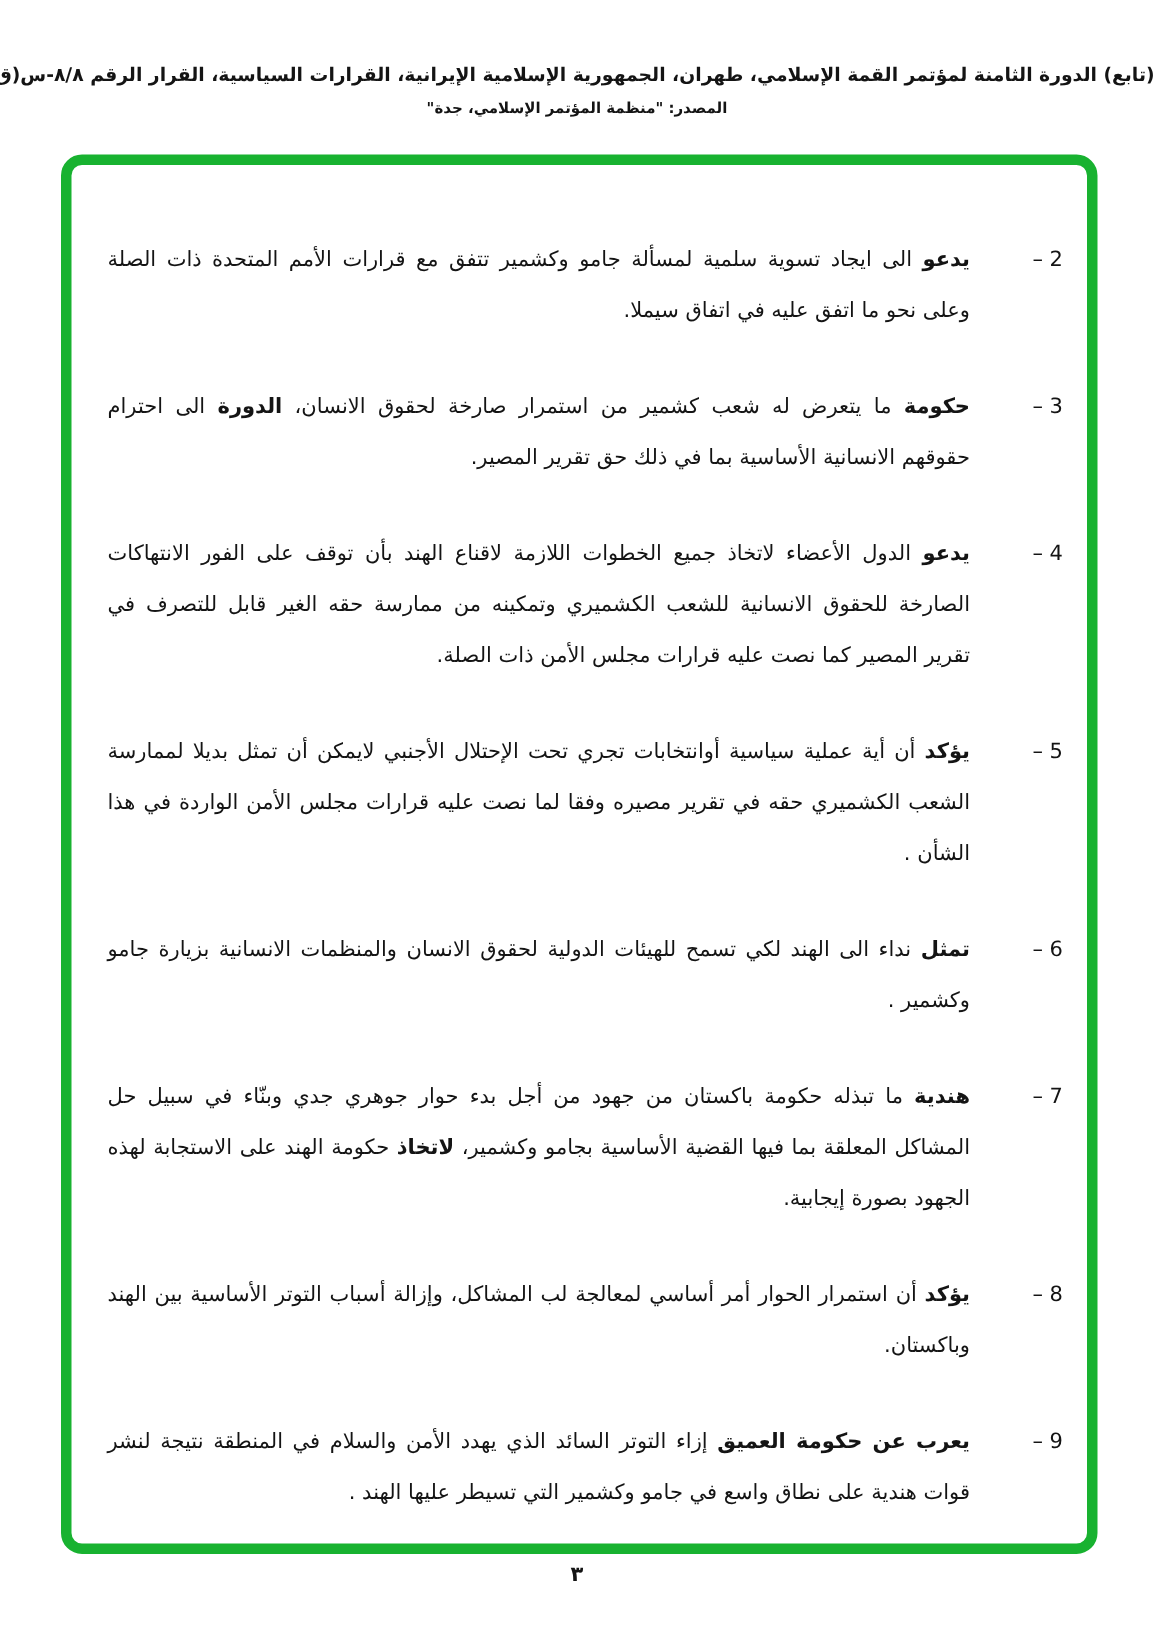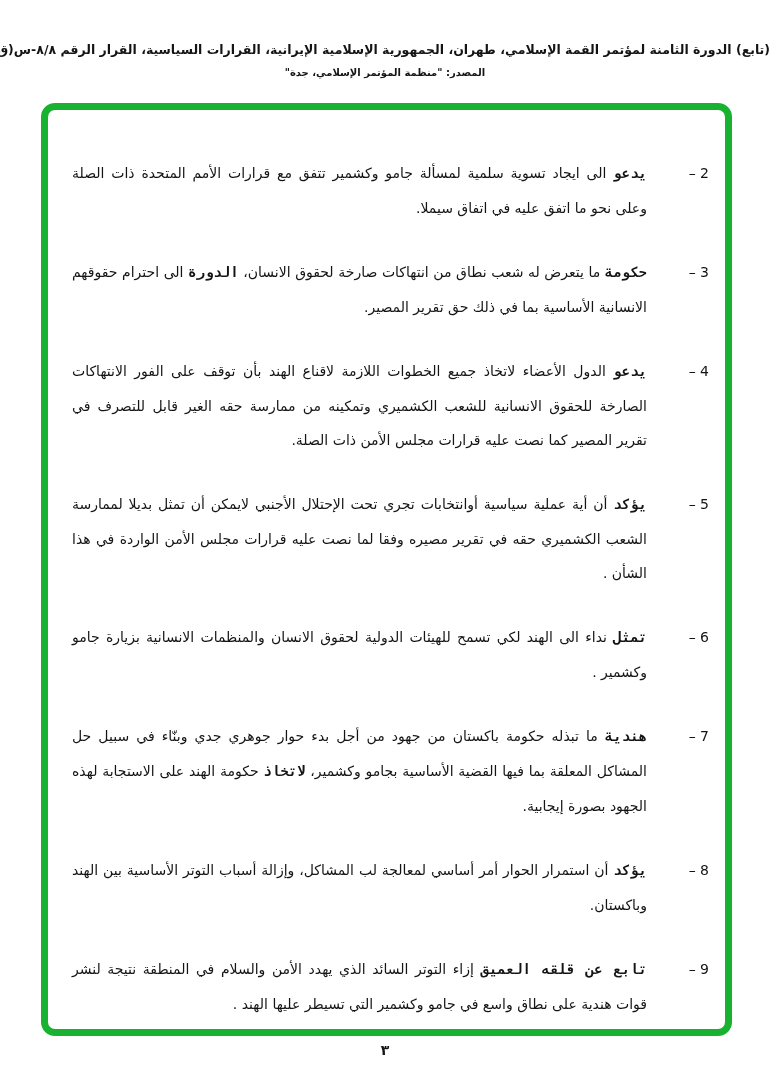--- a/index.html
+++ b/index.html
@@ -32,21 +32,21 @@
     overflow:hidden;
     background:#ffffff;
   }
   .item{
     display:flex;align-items:flex-start;
     font-size:14px;line-height:34px;
     margin-bottom:30px;
   }
   .item-num{flex:0 0 62px;white-space:nowrap;}
   .item-text{flex:1;text-align:justify;}
-  .bold{font-weight:bold;font-family:Liberation Mono, monospace;}
+  .bold{font-weight:bold;}
   .footer{
     position:absolute;top:1042px;left:0;right:0;
     text-align:center;
     font-size:14px;font-weight:bold;
   }
 </style>
 </head>
 <body>
 
 <div class="page">
@@ -57,21 +57,21 @@
   </div>
 
   <div class="content-frame" style="border-color: rgb(24, 178, 48);">
     <div>
         <div class="item">
           <div class="item-num">2 –</div>
           <div class="item-text"><span class="bold">يدعو</span><span> الى ايجاد تسوية سلمية لمسألة جامو وكشمير تتفق مع قرارات الأمم المتحدة ذات الصلة وعلى نحو ما اتفق عليه في اتفاق سيملا.</span></div>
         </div>
         <div class="item">
           <div class="item-num">3 –</div>
-          <div class="item-text"><span class="bold">حكومة</span><span> ما يتعرض له شعب نطاق من انتهاكات صارخة لحقوق الانسان، </span><span class="bold">الدورة</span><span> الى احترام حقوقهم الانسانية الأساسية بما في ذلك حق تقرير المصير.</span></div>
+          <div class="item-text"><span class="bold">حكومة</span><span> ما يتعرض له شعب كشمير من استمرار صارخة لحقوق الانسان، </span><span class="bold">الدورة</span><span> الى احترام حقوقهم الانسانية الأساسية بما في ذلك حق تقرير المصير.</span></div>
         </div>
         <div class="item">
           <div class="item-num">4 –</div>
           <div class="item-text"><span class="bold">يدعو</span><span> الدول الأعضاء لاتخاذ جميع الخطوات اللازمة لاقناع الهند بأن توقف على الفور الانتهاكات الصارخة للحقوق الانسانية للشعب الكشميري وتمكينه من ممارسة حقه الغير قابل للتصرف في تقرير المصير كما نصت عليه قرارات مجلس الأمن ذات الصلة.</span></div>
         </div>
         <div class="item">
           <div class="item-num">5 –</div>
           <div class="item-text"><span class="bold">يؤكد</span><span> أن أية عملية سياسية أوانتخابات تجري تحت الإحتلال الأجنبي لايمكن أن تمثل بديلا لممارسة الشعب الكشميري حقه في تقرير مصيره وفقا لما نصت عليه قرارات مجلس الأمن الواردة في هذا الشأن .</span></div>
         </div>
         <div class="item">
@@ -81,20 +81,20 @@
         <div class="item">
           <div class="item-num">7 –</div>
           <div class="item-text"><span class="bold">هندية</span><span> ما تبذله حكومة باكستان من جهود من أجل بدء حوار جوهري جدي وبنّاء في سبيل حل المشاكل المعلقة بما فيها القضية الأساسية بجامو وكشمير، </span><span class="bold">لاتخاذ</span><span> حكومة الهند على الاستجابة لهذه الجهود بصورة إيجابية.</span></div>
         </div>
         <div class="item">
           <div class="item-num">8 –</div>
           <div class="item-text"><span class="bold">يؤكد</span><span> أن استمرار الحوار أمر أساسي لمعالجة لب المشاكل، وإزالة أسباب التوتر الأساسية بين الهند وباكستان.</span></div>
         </div>
         <div class="item">
           <div class="item-num">9 –</div>
-          <div class="item-text"><span class="bold">تابع عن قلقه العميق</span><span> إزاء التوتر السائد الذي يهدد الأمن والسلام في المنطقة نتيجة لنشر قوات هندية على نطاق واسع في جامو وكشمير التي تسيطر عليها الهند .</span></div>
+          <div class="item-text"><span class="bold">يعرب عن حكومة العميق</span><span> إزاء التوتر السائد الذي يهدد الأمن والسلام في المنطقة نتيجة لنشر قوات هندية على نطاق واسع في جامو وكشمير التي تسيطر عليها الهند .</span></div>
         </div>
       </div>
   </div>
 
   <div class="footer">٣</div>
 
 </div>
 
 </body></html>

